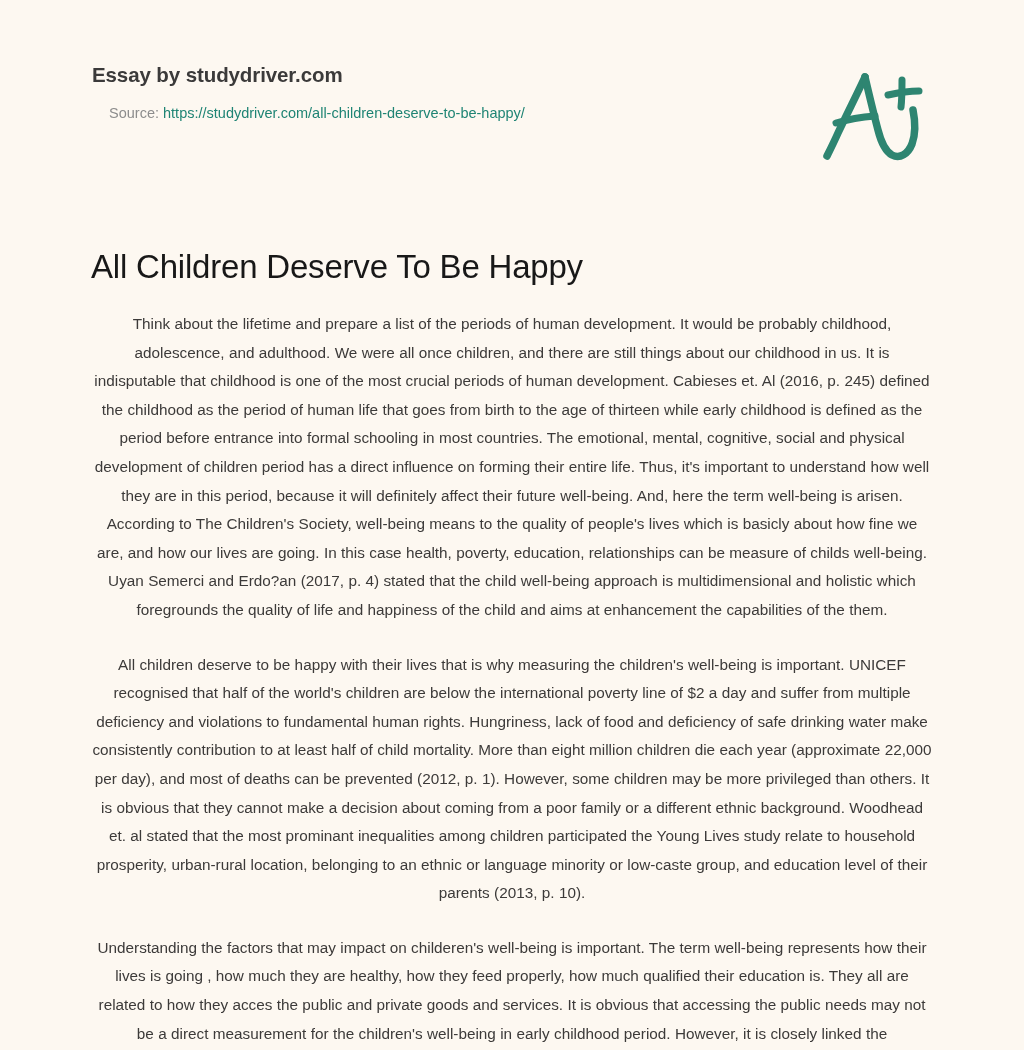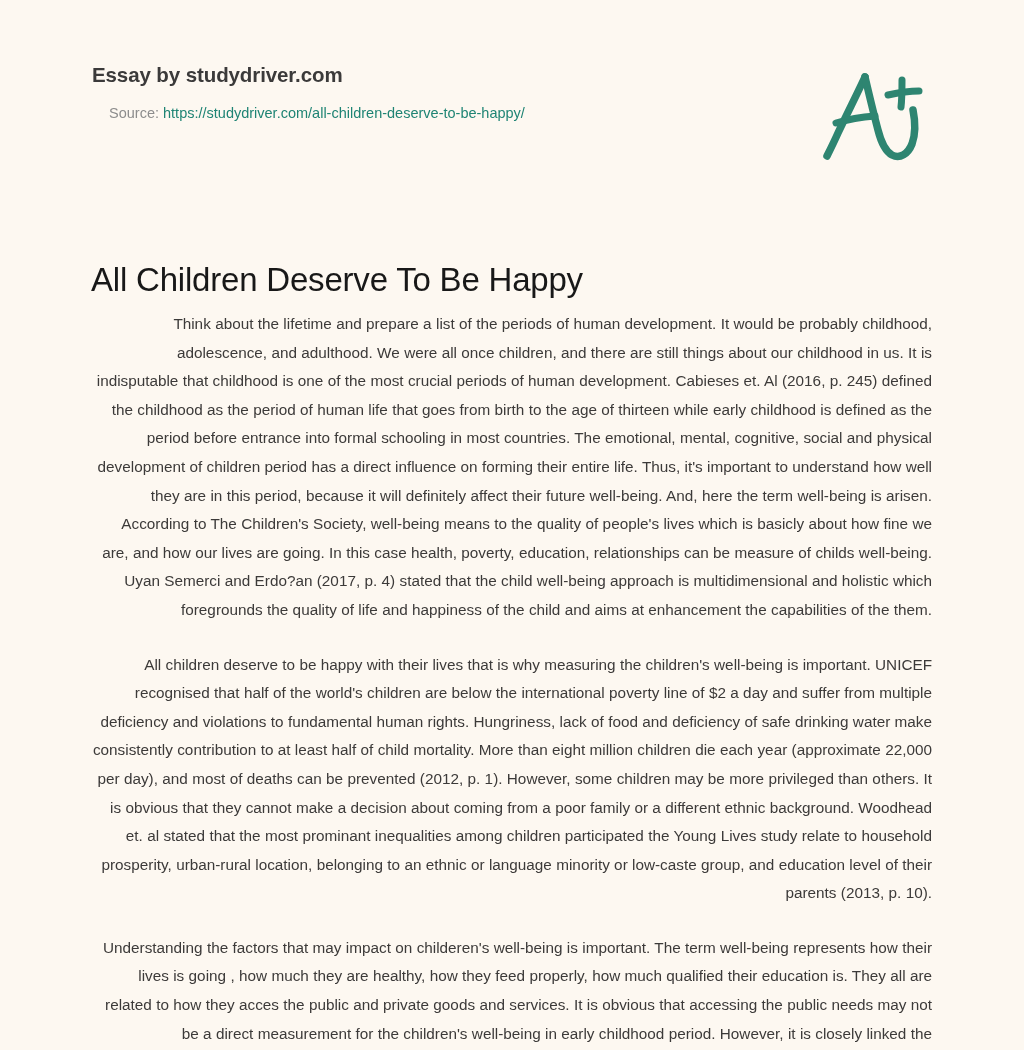--- a/index.html
+++ b/index.html
@@ -63,42 +63,42 @@
   .logo svg {
     display: block;
     width: 124px;
     height: 100px;
   }
 
   
   .doc-title {
     position: absolute;
     left: 91px;
-    top: 260px;
+    top: 247px;
     margin: 0;
     font-size: 33px;
     font-weight: normal;
     color: #181818;
     letter-spacing: -0.2px;
     line-height: 1.2;
   }
 
   
   .body-copy {
     position: absolute;
     left: 92px;
     top: 310px;
     width: 840px;
   }
   .body-copy p {
     margin: 0 0 26px 0;
     font-size: 15.3px;
     line-height: 28.6px;
     color: #3c3a39;
-    text-align: right;
+    text-align: center;
     word-spacing: 0.1px;
   }
   .body-copy p:last-child {
     margin-bottom: 0;
   }
 </style>
 </head>
 <body>
 
 <div class="page">

